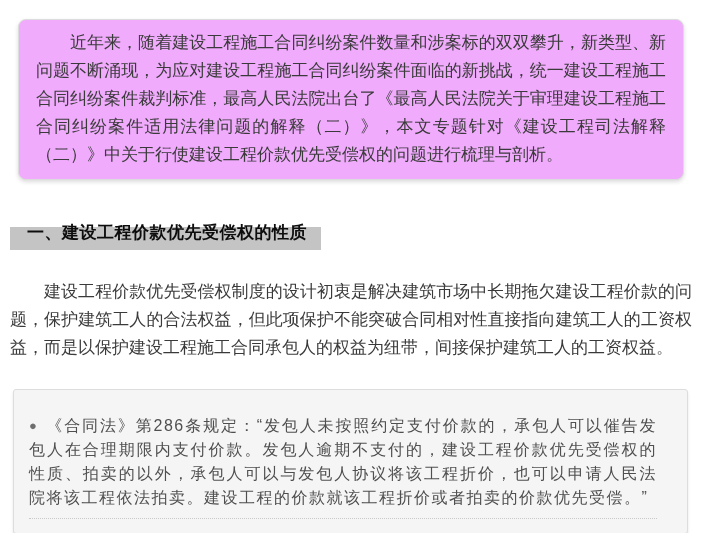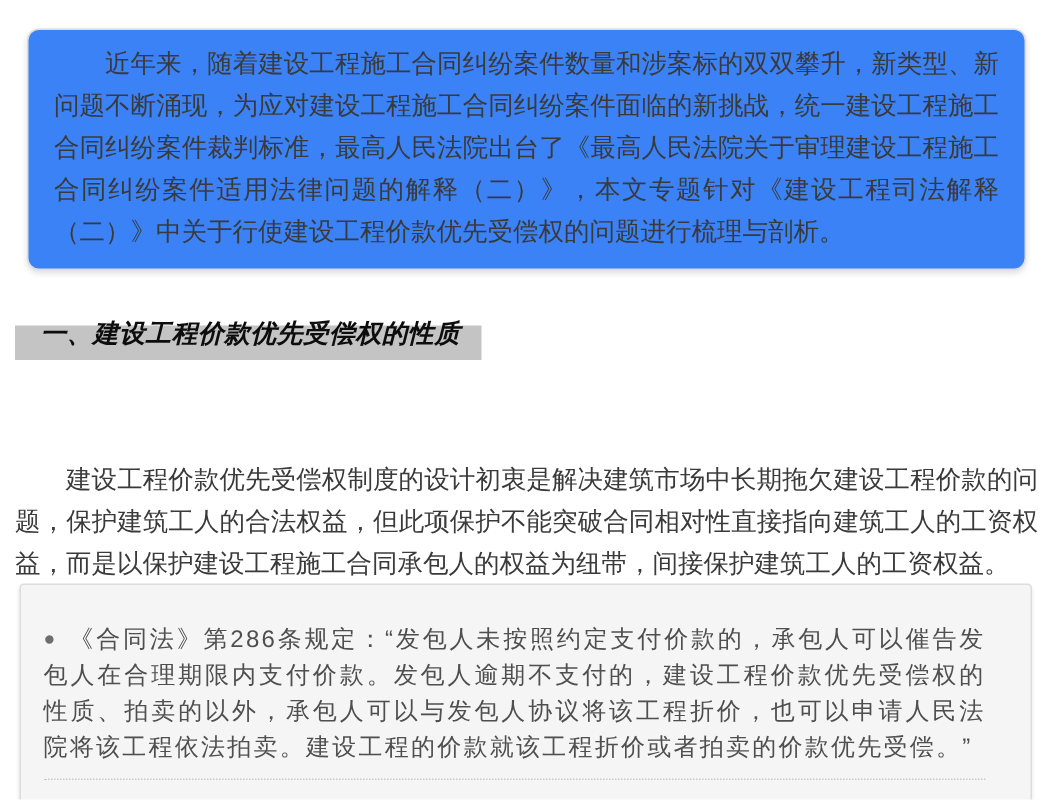--- a/index.html
+++ b/index.html
@@ -10,63 +10,62 @@
     font-family: "Liberation Sans", "DejaVu Sans", sans-serif;
     overflow: hidden;
   }
 
   
   .intro-card {
     position: absolute;
     left: 18px; top: 19px;
     width: 666px;
     box-sizing: border-box;
-    background: #3b82f6;
+    background: #f0abfc;
     border: 1px solid #dcdcdc;
     border-radius: 8px;
     box-shadow: 0 2px 4px rgba(0,0,0,0.14);
     padding: 9px 17px 10px 17px;
     min-height: 158px;
   }
   .intro-card p {
     margin: 0;
     font-size: 17px;
     line-height: 28px;
     color: #3a3a3a;
     text-indent: 2em;
     text-align: justify;
   }
 
   
   .section-heading {
     position: absolute;
-    left: 10px; top: 217px;
+    left: 10px; top: 227px;
     height: 23px;
-    font-style: italic;
   }
   .heading-bar {
     display: inline-block;
     background: #c4c4c4;
     height: 23px;
     padding: 0 14px 0 17px;
   }
   .heading-text {
     position: relative;
     top: -6px;
     font-size: 17px;
     font-weight: 700;
     color: #0d0d0d;
     letter-spacing: 0.5px;
     white-space: nowrap;
   }
 
   
   .body-paragraph {
     position: absolute;
-    left: 10px; top: 306px;
+    left: 10px; top: 278px;
     width: 682px;
     margin: 0;
     font-size: 17px;
     line-height: 28px;
     color: #3a3a3a;
     text-indent: 2em;
     text-align: justify;
   }
 
   

